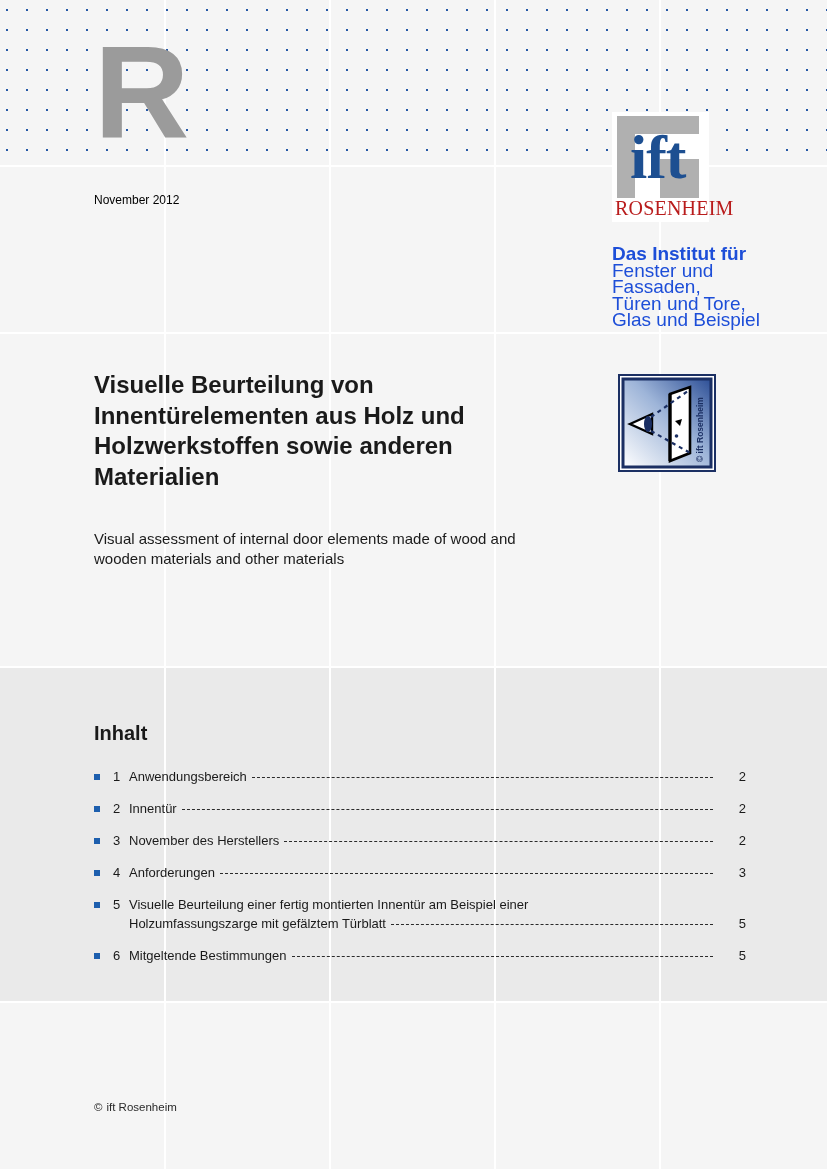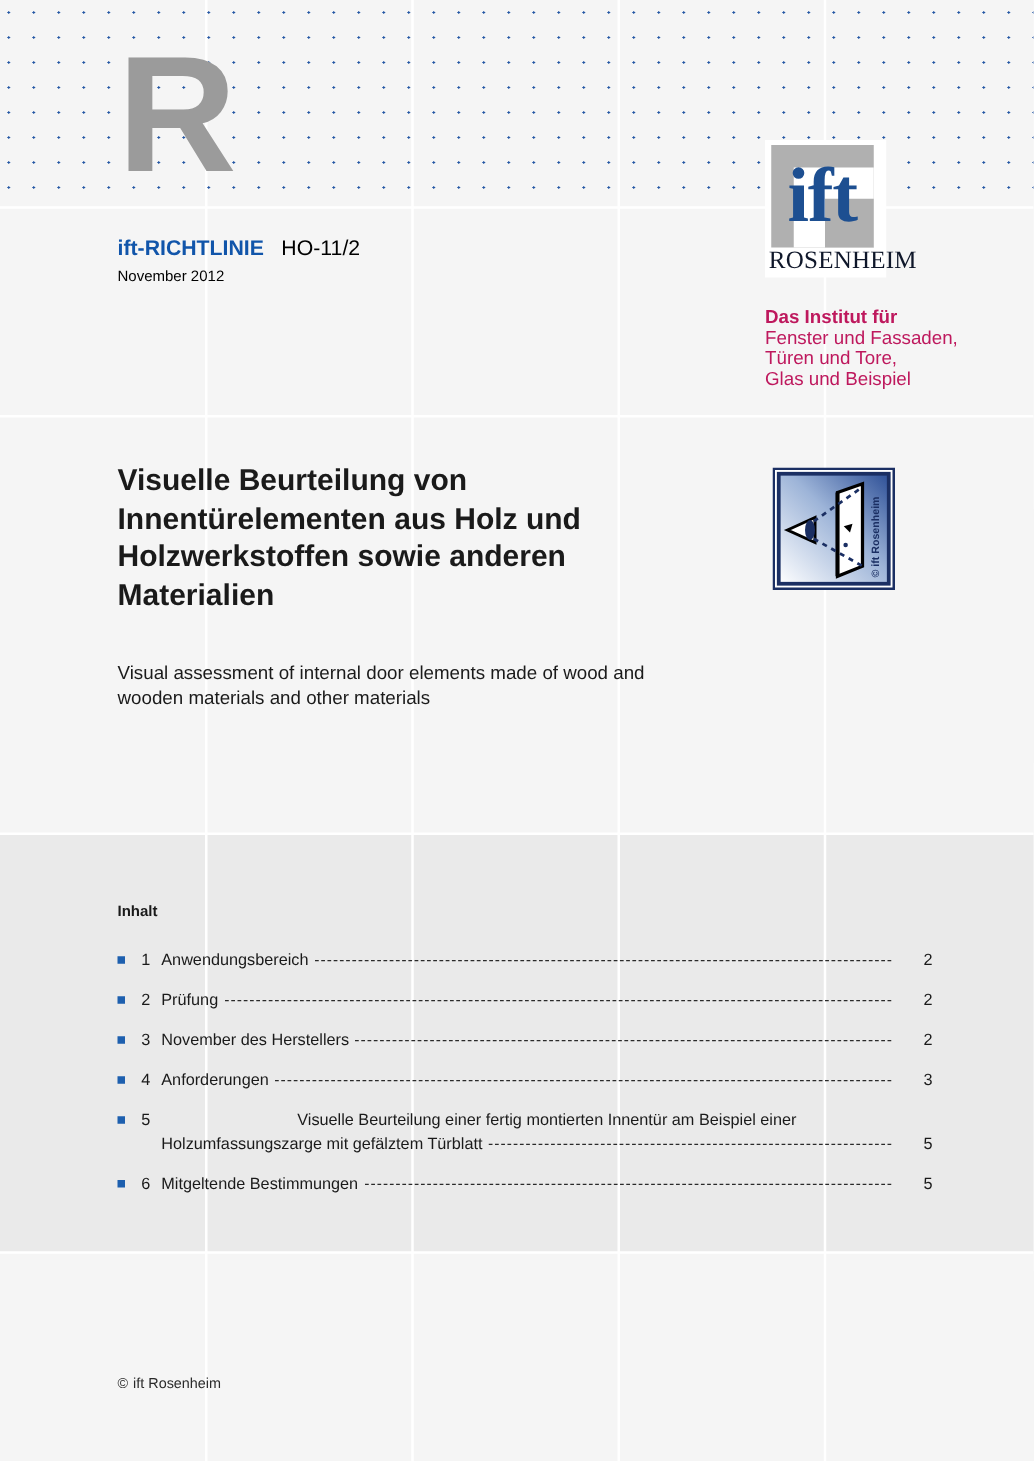--- a/index.html
+++ b/index.html
@@ -128,27 +128,27 @@
     color: #1d4f91;
     letter-spacing: -1px;
   }
   #logo-rosenheim {
     position: absolute;
     left: 3px;
     top: 85px;
     font-family: "Liberation Serif", serif;
     font-size: 20px;
     line-height: 22px;
-    color: #0f172a;
+    color: #b91c1c;
     letter-spacing: 0.2px;
   }
   #logo-tagline {
     margin-top: 24px;
-    color: #be185d;
-    font-size: 15px;
+    color: #1d4ed8;
+    font-size: 19px;
     line-height: 16.5px;
   }
   #logo-tagline .tag-bold { font-weight: bold; }
 
   
   #meta-block {
     position: absolute;
     left: 94px;
     top: 188px;
   }
@@ -210,21 +210,21 @@
   }
 
   
   #toc {
     position: absolute;
     left: 94px;
     top: 722px;
     width: 652px;
   }
   #toc-heading {
-    font-size: 12px;
+    font-size: 20px;
     font-weight: bold;
     color: #1a1a1a;
     margin-bottom: 22px;
   }
   .toc-row {
     display: flex;
     align-items: flex-start;
     margin-bottom: 13px;
     font-size: 13px;
     line-height: 19px;
@@ -264,21 +264,20 @@
     top: -3px;
     border-bottom: 1px dashed #2a2a2a;
   }
   .toc-page {
     flex: 0 0 auto;
     width: 28px;
     text-align: right;
   }
   .toc-line-plain {
     white-space: nowrap;
-    justify-content: center;
   }
 
   
   #footer {
     position: absolute;
     left: 94px;
     top: 1101px;
     font-size: 11.5px;
     color: #2a2a2a;
   }
@@ -319,21 +318,20 @@
     </div>
     <div id="logo-tagline">
       <div class="tag-bold">Das Institut für</div>
       <div>Fenster und Fassaden,</div>
       <div>Türen und Tore,</div>
       <div>Glas und Beispiel</div>
     </div>
   </div>
 
   <div id="meta-block">
-    <div id="meta-line1"><span class="ift-blue">ift</span><span class="richtlinie">-RICHTLINIE</span><span class="doccode">HO-11/2</span></div>
     <div id="meta-date">November 2012</div>
   </div>
 
   <div id="title-de">Visuelle Beurteilung von Innentürelementen aus Holz und Holzwerkstoffen sowie anderen Materialien</div>
   <div id="title-en">Visual assessment of internal door elements made of wood and wooden materials and other materials</div>
 
   <div id="door-icon">
     <svg width="98" height="98" viewBox="0 0 98 98" xmlns="http://www.w3.org/2000/svg">
       <defs>
         <linearGradient id="doorgrad" x1="1" y1="0" x2="0" y2="1">
@@ -374,21 +372,21 @@
           <span class="toc-page">2</span>
         </span>
       </span>
     </div>
 
     <div class="toc-row">
       <span class="toc-bullet"></span>
       <span class="toc-num">2</span>
       <span class="toc-body">
         <span class="toc-line">
-          <span class="toc-label">Prüfung</span>
+          <span class="toc-label">Innentür</span>
           <span class="toc-leader"></span>
           <span class="toc-page">2</span>
         </span>
       </span>
     </div>
 
     <div class="toc-row">
       <span class="toc-bullet"></span>
       <span class="toc-num">3</span>
       <span class="toc-body">

